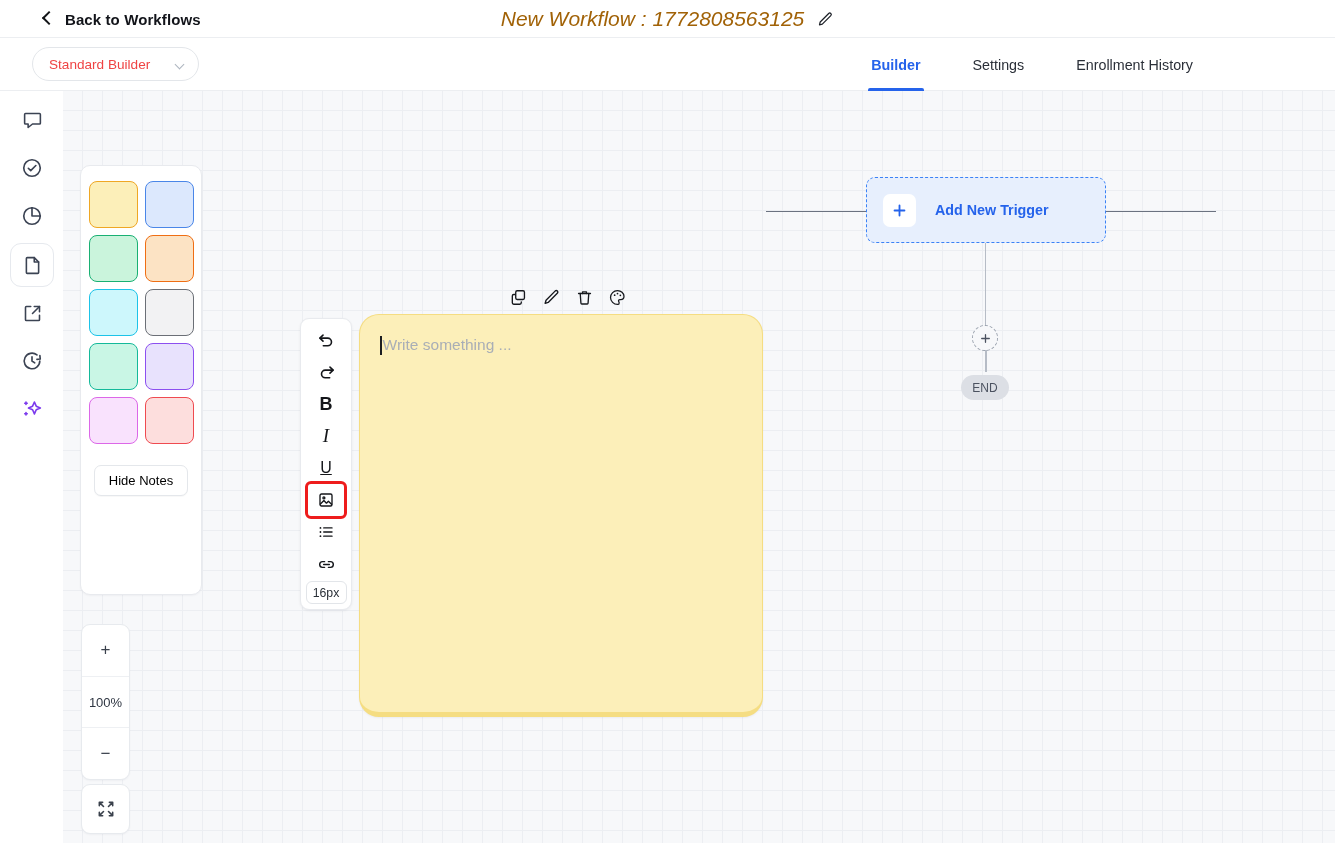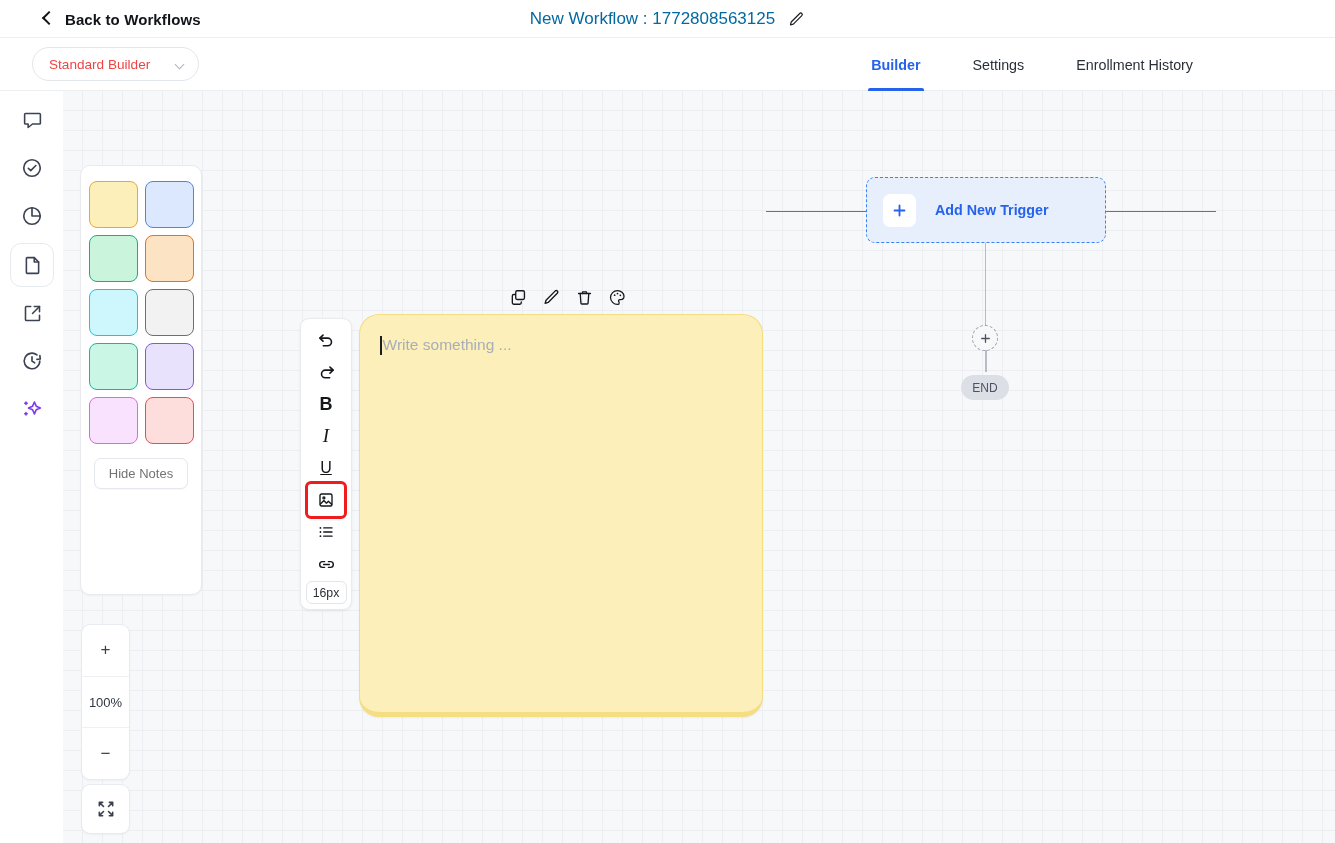--- a/index.html
+++ b/index.html
@@ -33,21 +33,21 @@
     transform: rotate(45deg);
   }
   .back-text {
     font-size: 15px; font-weight: bold; color: #12141a; letter-spacing: .1px;
   }
   .wf-title-wrap {
     position: absolute; left: 0; top: 0; width: 1335px; height: 38px;
     display: flex; align-items: center; justify-content: center; gap: 13px;
     pointer-events: none;
   }
-  .wf-title { font-size: 17px; color: #0369a1; pointer-events: auto; }
+  .wf-title { font-size: 21px; color: #a16207; pointer-events: auto; font-style: italic; }
   .pencil-btn {
     width: 17px; height: 17px; pointer-events: auto; cursor: pointer;
     position: relative;
   }
 
   
   .subbar {
     position: absolute; left: 0; top: 38px; width: 1335px; height: 53px;
     background: #ffffff; border-bottom: 1px solid #eceef1;
   }
@@ -174,26 +174,26 @@
   .swatch-grid {
     display: grid; grid-template-columns: 49px 49px;
     gap: 7px 7px;
     justify-content: center;
   }
   .swatch {
     width: 49px; height: 47px; border-radius: 8px;
     border: 1.6px solid #ccc; cursor: pointer;
   }
   .hide-notes {
-    margin: 14px auto 0 auto;
+    margin: 21px auto 0 auto;
     width: 94px; height: 31px;
     border: 1px solid #e4e7eb; border-radius: 7px;
     background: #fff;
     display: flex; align-items: center; justify-content: center;
-    font-size: 13px; color: #737373; cursor: pointer;
+    font-size: 13px; color: #000000; cursor: pointer;
     box-shadow: 0 1px 1px rgba(16,24,40,.03);
   }
 
   
   .note-actions {
     position: absolute; left: 445px; top: 196px;
     display: flex; align-items: center; gap: 13px;
   }
   .note-actions .act {
     width: 20px; height: 20px; cursor: pointer;

